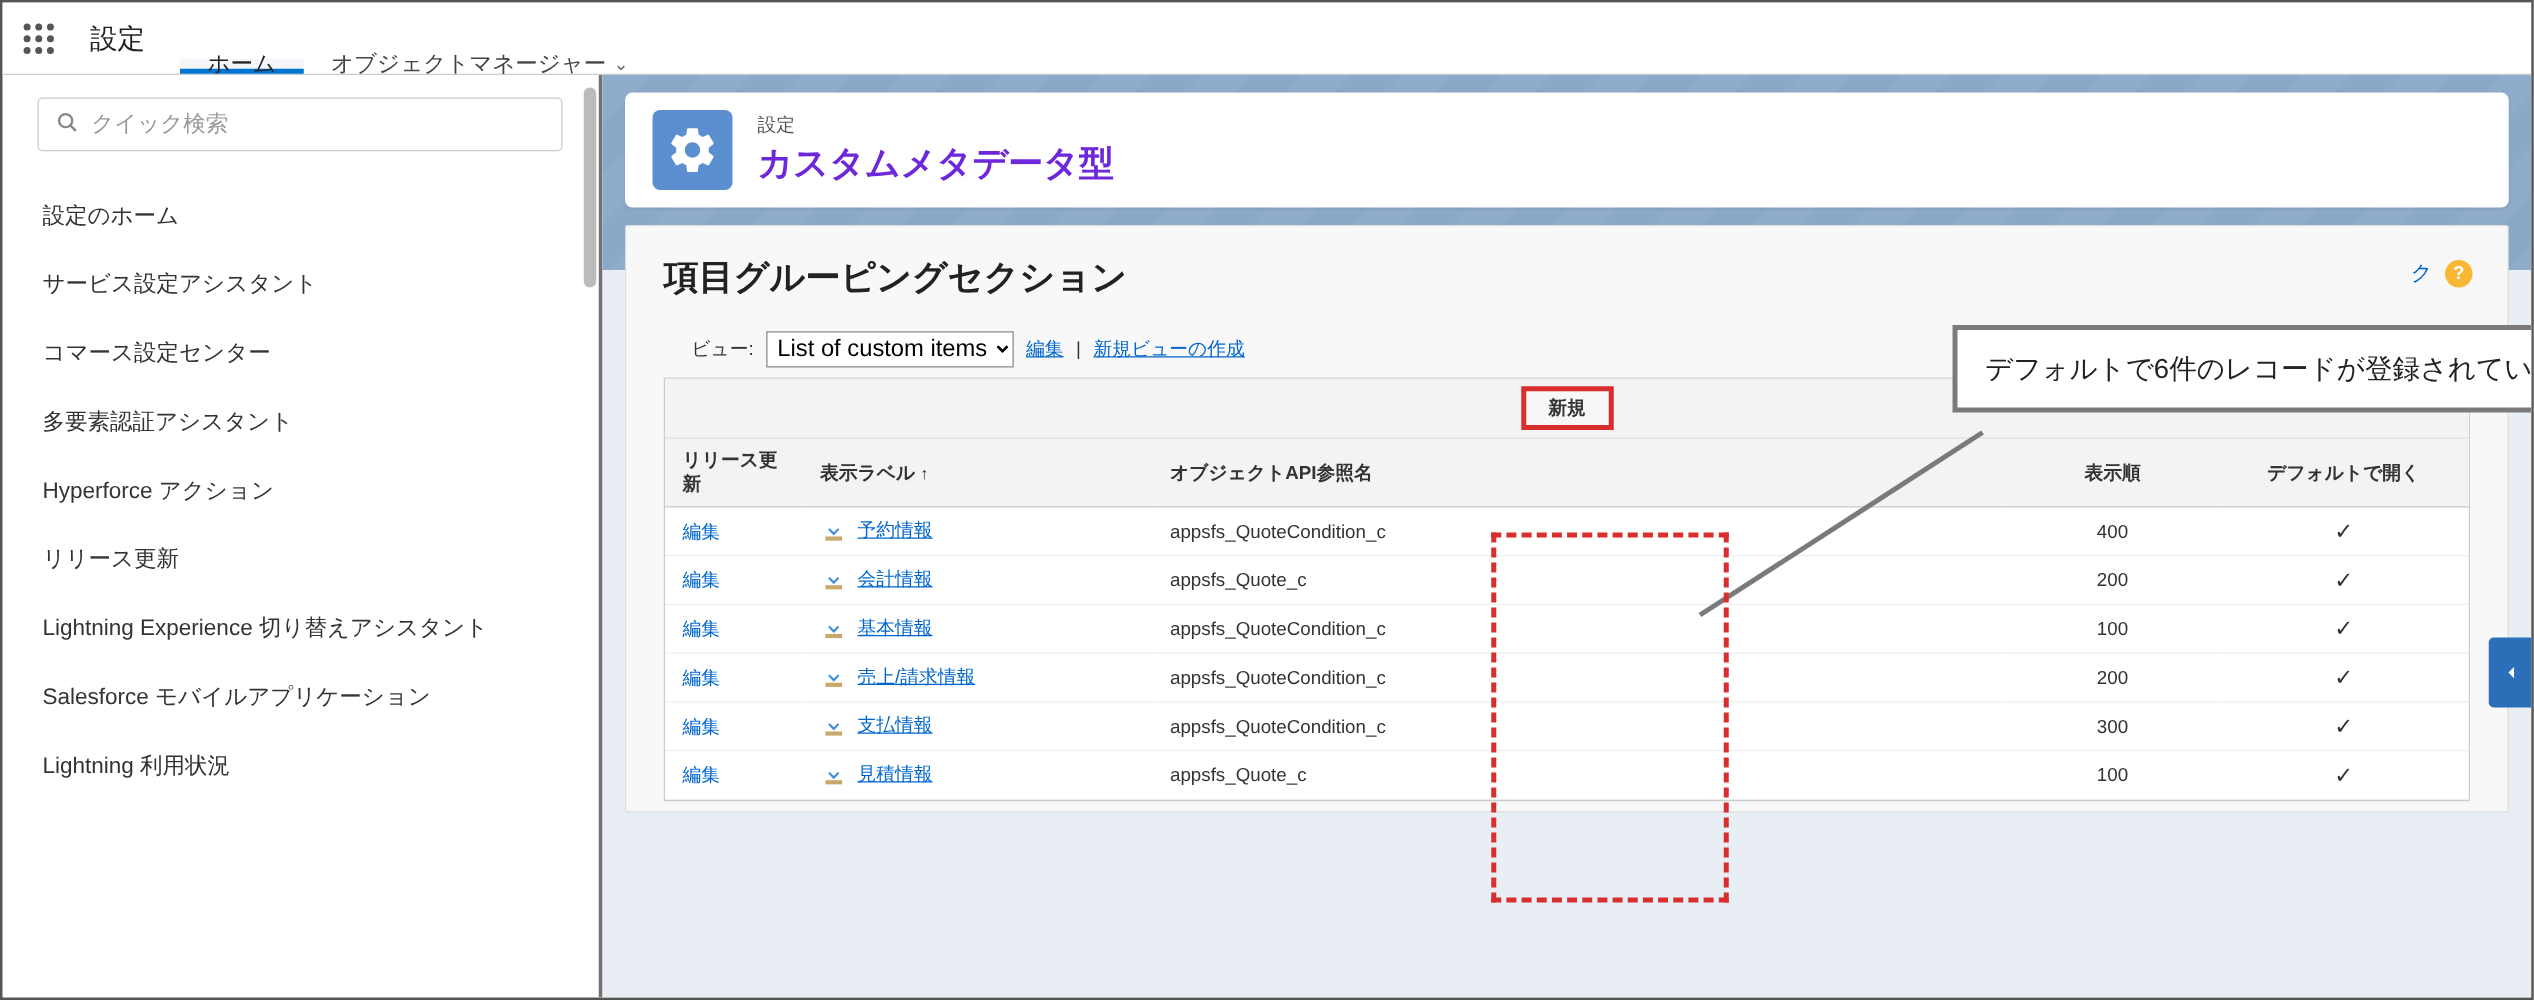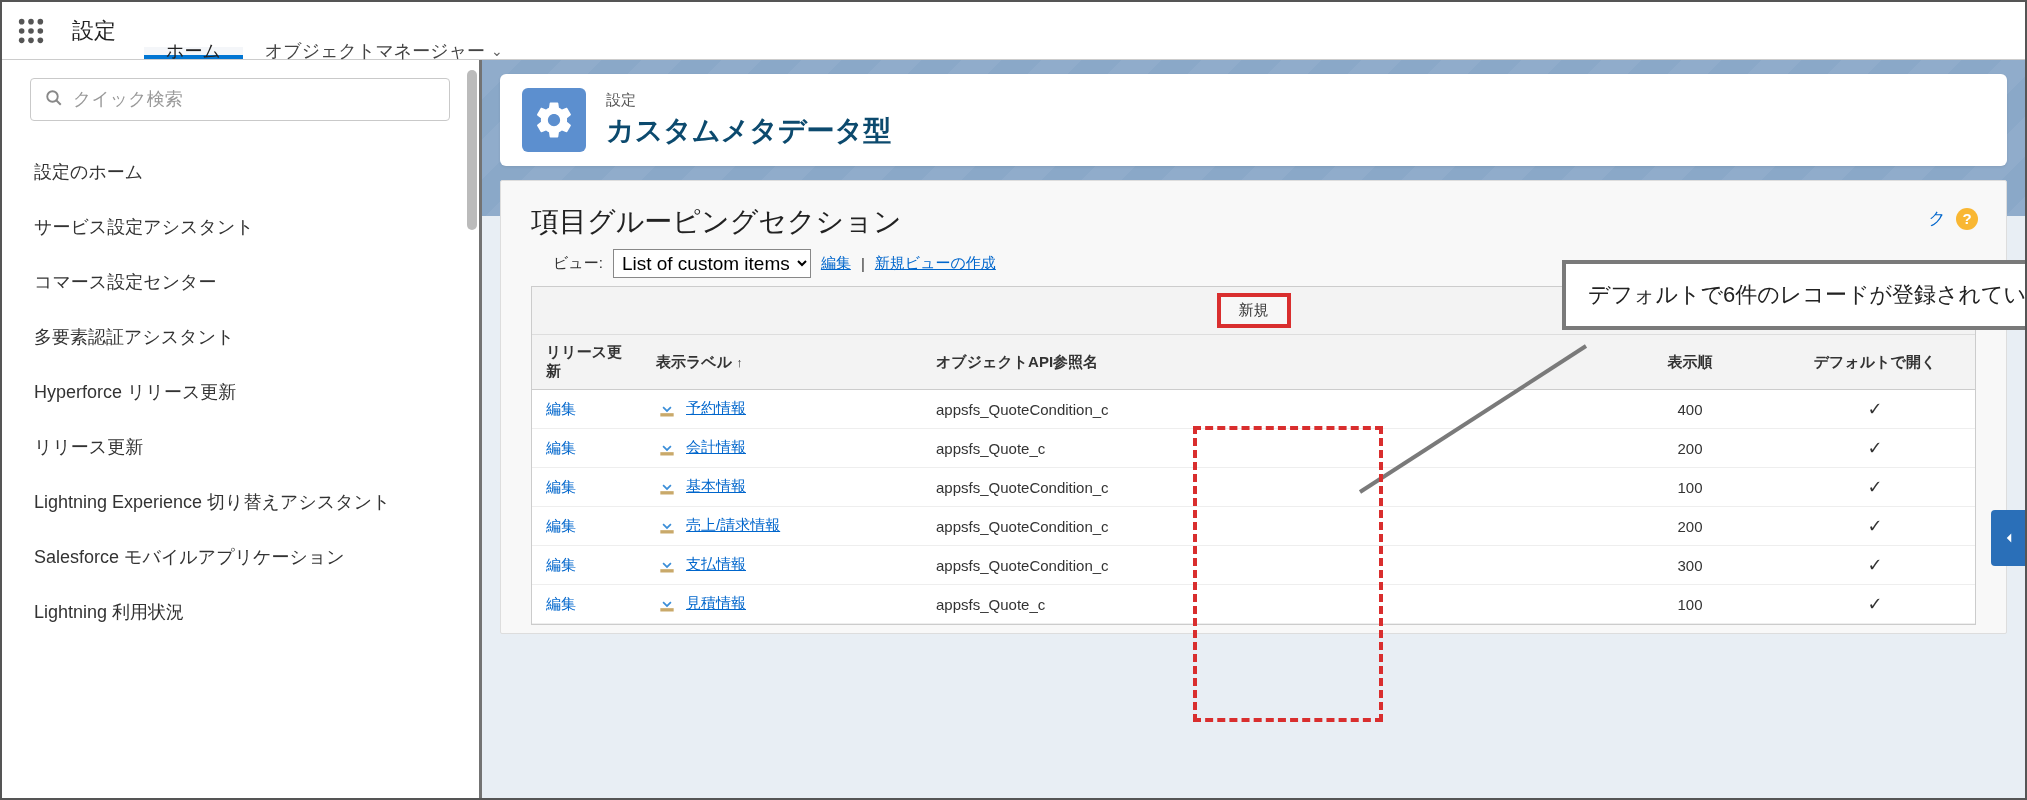--- a/index.html
+++ b/index.html
@@ -129,35 +129,35 @@
     width: 64px;
     height: 64px;
     background: #5c8fcf;
     border-radius: 6px;
     display: flex;
     align-items: center;
     justify-content: center;
   }
   .hero-icon svg { width: 42px; height: 42px; fill: #fff; }
   .hero-text .small { font-size: 15px; color: #555; }
-  .hero-text .big { font-size: 28px; font-weight: bold; color: #0c4a6e; margin-top: 2px; }
+  .hero-text .big { font-size: 28px; font-weight: bold; color: #6d28d9; margin-top: 2px; }
 
   .panel {
     background: #f8f8f8;
     margin: -36px 18px 18px 18px;
     border: 1px solid #ddd;
     border-radius: 2px;
     padding: 22px 30px 8px 30px;
     position: relative;
   }
   .panel h2 {
     font-size: 28px;
-    font-weight: normal;
+    font-weight: bold;
     color: #222;
-    margin-bottom: 8px;
+    margin-bottom: 24px;
   }
   .help-icons {
     position: absolute;
     right: 28px;
     top: 26px;
     display: flex;
     gap: 10px;
     align-items: center;
     font-size: 17px;
   }
@@ -195,21 +195,21 @@
     padding: 6px 0;
     text-align: center;
     background: #f3f3f3;
   }
   .new-btn {
     display: inline-block;
     border: 4px solid #d92e2e;
     background: #f7f7f7;
     padding: 4px 18px;
     font-size: 15px;
-    font-weight: normal;
+    font-weight: bold;
     color: #333;
     cursor: pointer;
   }
   table.data {
     width: 100%;
     border-collapse: collapse;
     font-size: 15px;
   }
   table.data th {
     text-align: left;
@@ -330,21 +330,21 @@
           <circle cx="10" cy="10" r="7"></circle>
             <line x1="15" y1="15" x2="21" y2="21"></line>
         </svg>
       </span>
       <input type="text" placeholder="クイック検索" style="">
     </div>
     <div class="sidebar-item"><span>設定のホーム</span></div>
     <div class="sidebar-item"><span>サービス設定アシスタント</span></div>
     <div class="sidebar-item"><span>コマース設定センター</span></div>
     <div class="sidebar-item"><span>多要素認証アシスタント</span></div>
-    <div class="sidebar-item"><span>Hyperforce リリース更新</span></div>
+    <div class="sidebar-item"><span>Hyperforce アクション</span></div>
     <div class="sidebar-item"><span>リリース更新</span></div>
     <div class="sidebar-item"><span>Lightning Experience 切り替えアシスタント</span></div>
     <div class="sidebar-item"><span>Salesforce モバイルアプリケーション</span></div>
     <div class="sidebar-item"><span>Lightning 利用状況</span></div>
   </div>
 
   <div class="main">
 
     <div class="annotation">デフォルトで6件のレコードが登録されています。</div>
     <svg class="pointer-line" viewBox="0 0 240 160">

